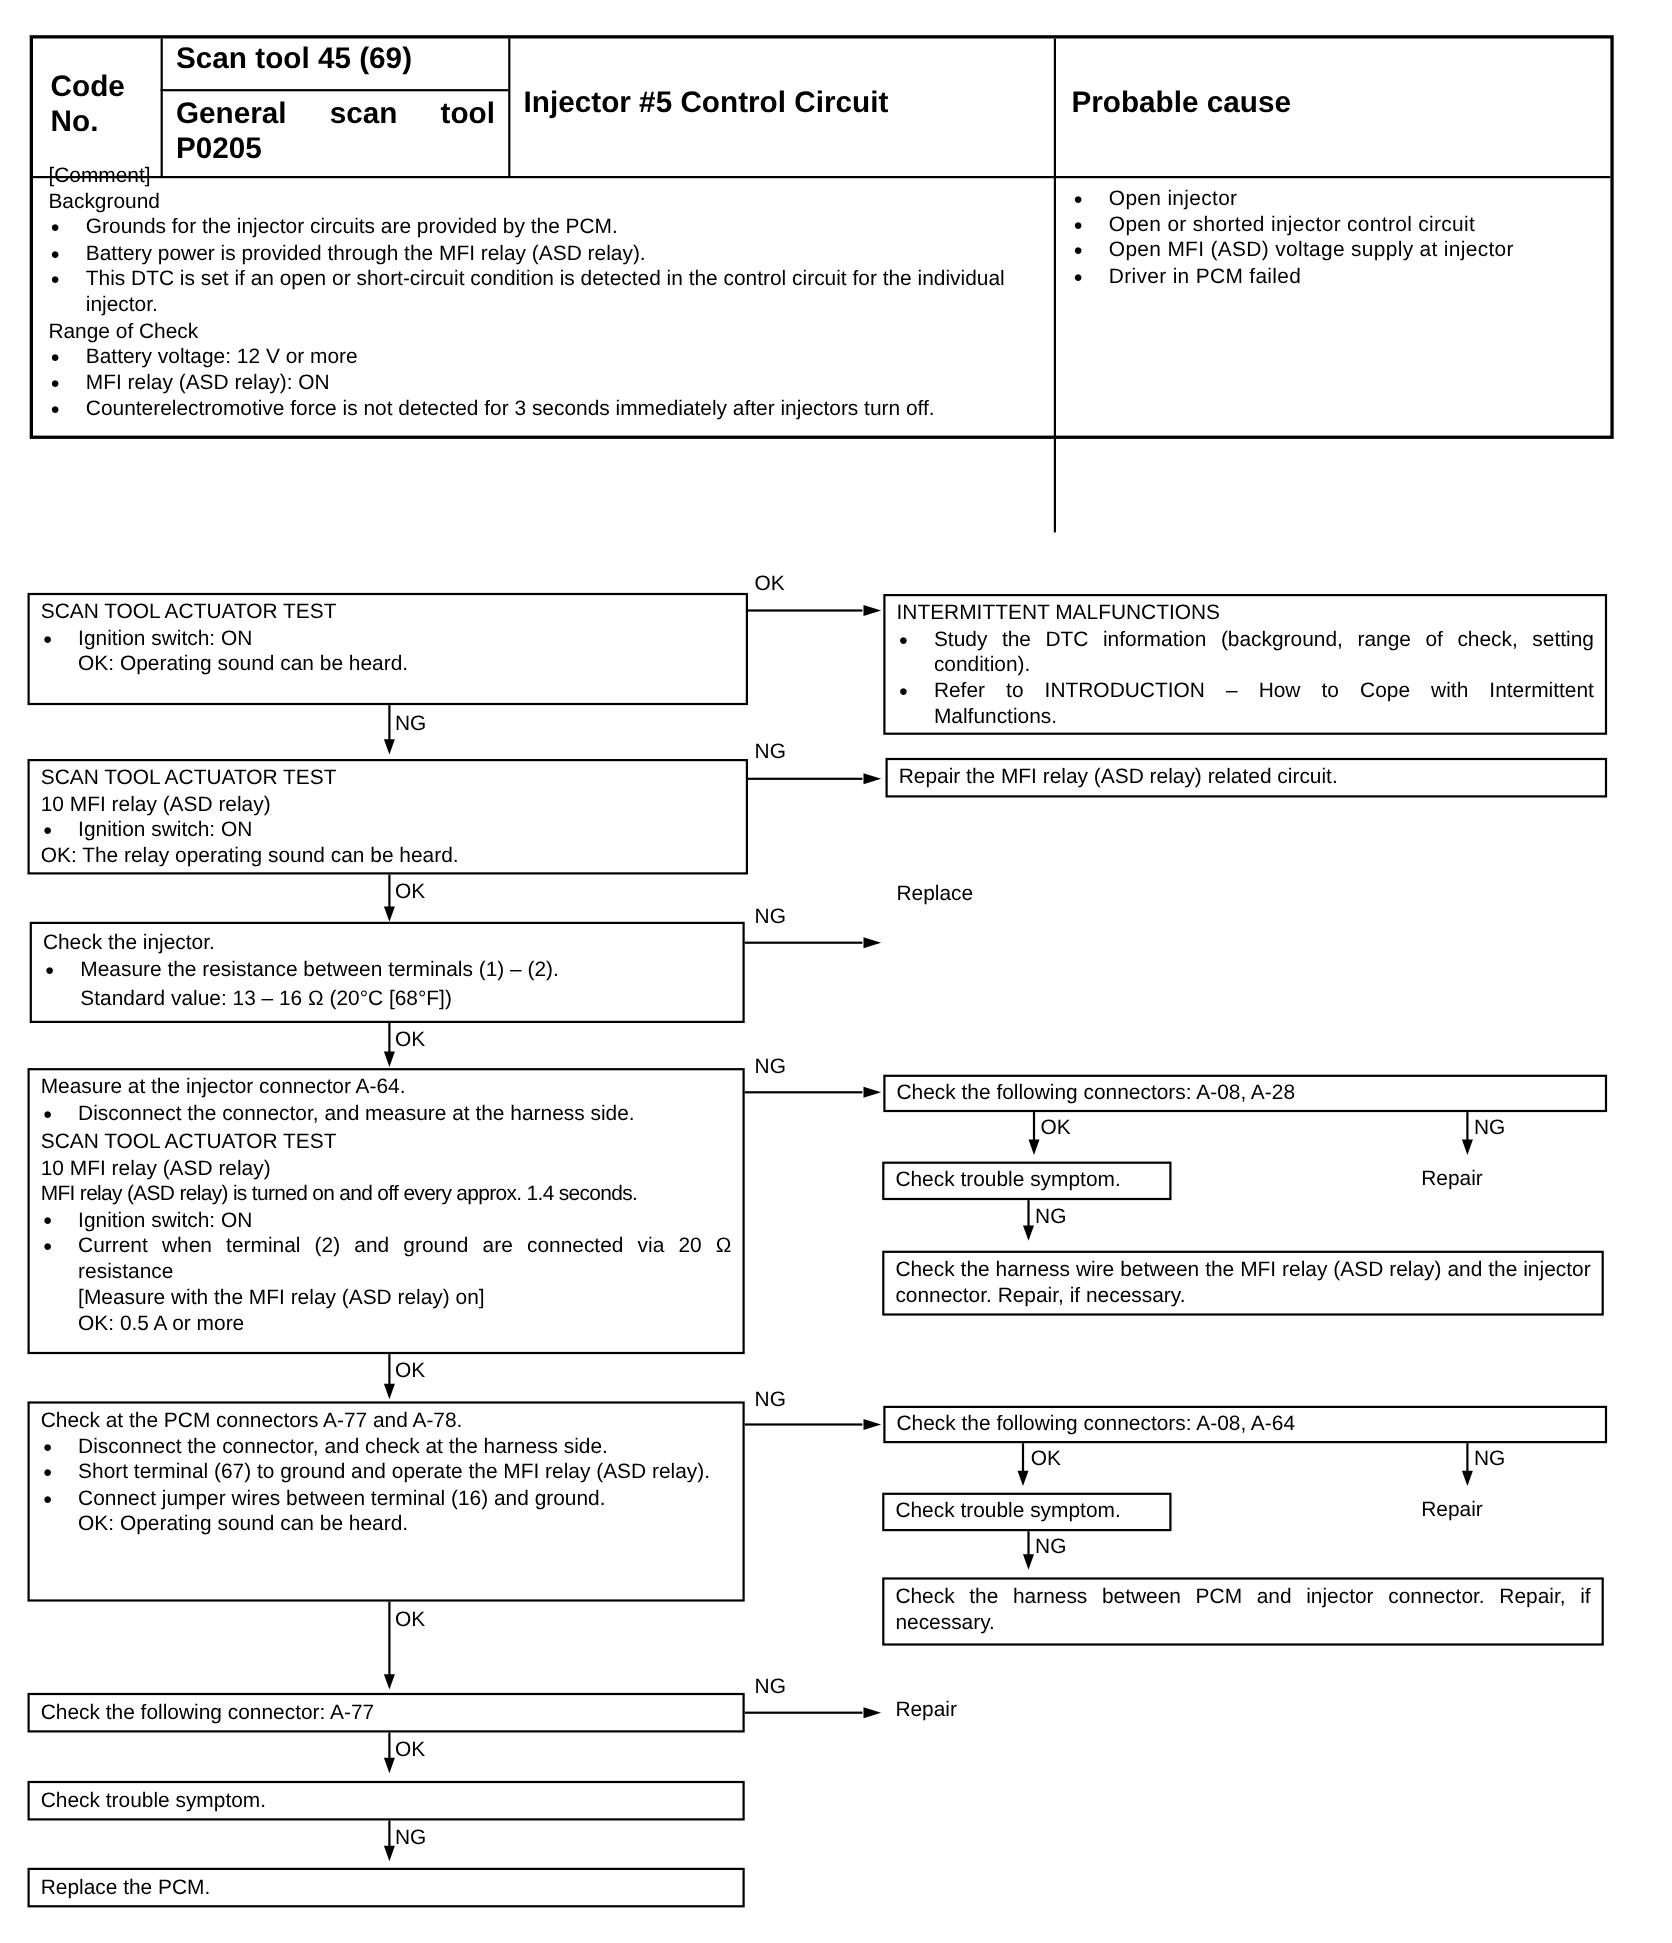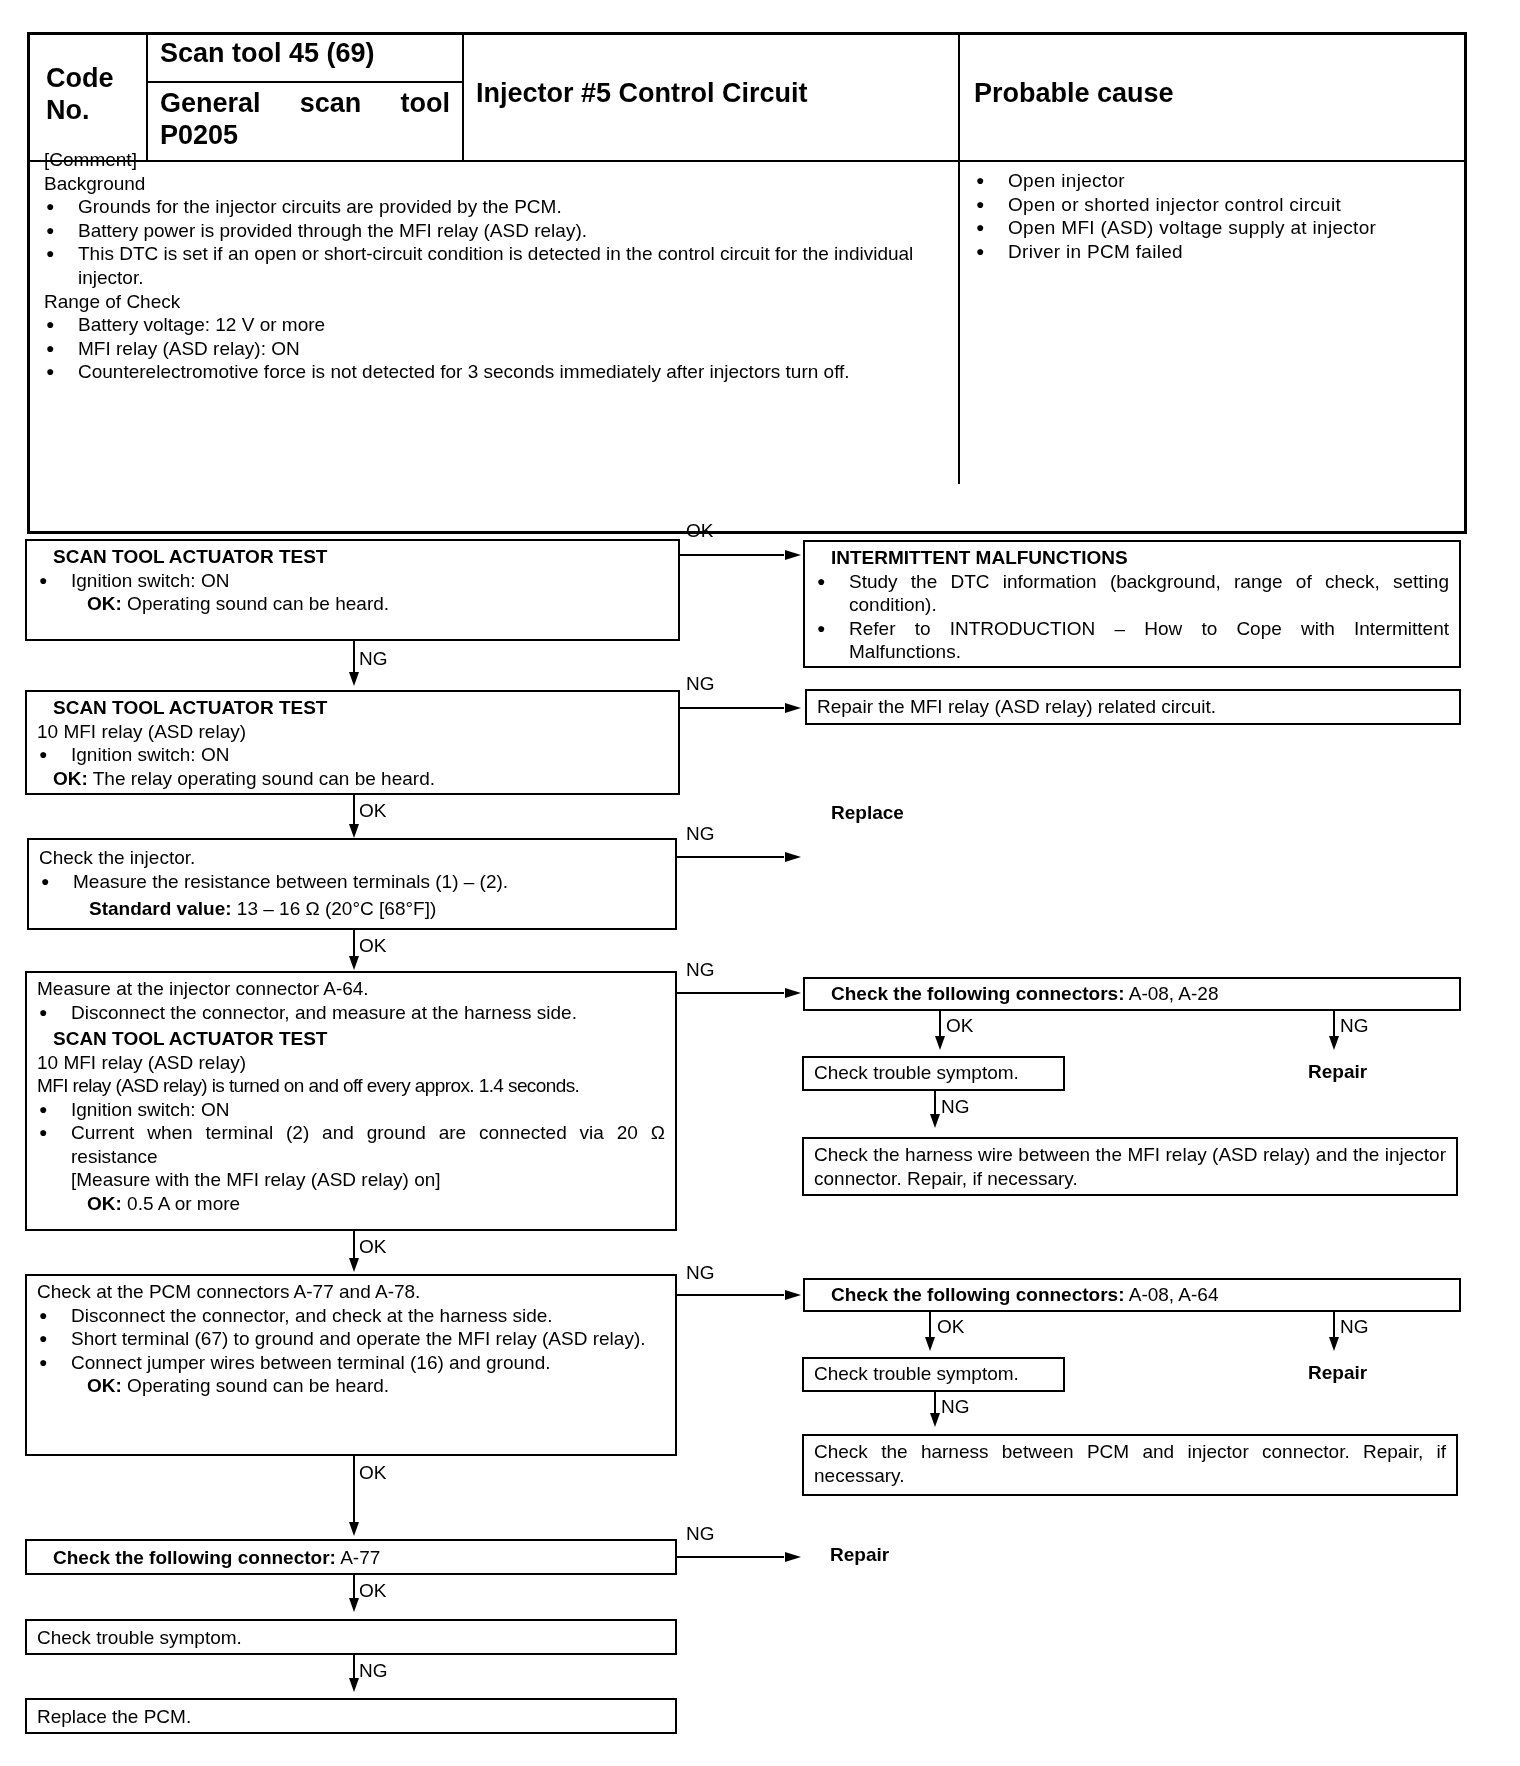--- a/index.html
+++ b/index.html
@@ -1,32 +1,32 @@
 <!DOCTYPE html>
 <html><head>
 <meta charset="utf-8">
 <style>
   html, body { margin: 0; padding: 0; background: #ffffff; }
   body { width: 1520px; height: 1766px; position: relative; overflow: hidden;
          font-family: "Liberation Sans", "DejaVu Sans", sans-serif; color: #000; }
   .box { position: absolute; box-sizing: border-box; border: 2px solid #000; background: #fff;
          padding: 4px 10px; font-size: 19px; line-height: 23.5px; }
-  .b { font-weight: bold; margin-left: 16px; }
+  .b { font-weight: normal; }
   .bul { position: relative; padding-left: 34px; }
   .bul::before { content: "\25CF"; position: absolute; left: 2px; top: 0; font-size: 14px; }
   .ind { padding-left: 34px; }
   .lbl { position: absolute; font-size: 19px; line-height: 22px; }
   .vline { position: absolute; width: 0; border-left: 2px solid #000; }
   .hline { position: absolute; height: 0; border-top: 2px solid #000; }
   .arr-down { position: absolute; width: 0; height: 0; border-left: 5px solid transparent;
               border-right: 5px solid transparent; border-top: 14px solid #000; }
   .arr-right { position: absolute; width: 0; height: 0; border-top: 5px solid transparent;
                border-bottom: 5px solid transparent; border-left: 16px solid #000; }
   
-  .tbl { position: absolute; left: 27px; top: 32px; width: 1440px; height: 502px;
+  .tbl { position: absolute; left: 27px; top: 32px; width: 1440px; height: 367px;
          border: 3px solid #000; box-sizing: border-box; }
   .cell { position: absolute; box-sizing: border-box; }
   .hdr { font-weight: bold; font-size: 27px; line-height: 32px; }
   .tbody { font-size: 19px; line-height: 23.6px; }
   .tjust { text-align: justify; }
 </style>
 </head>
 <body>
 
 <div class="tbl">

